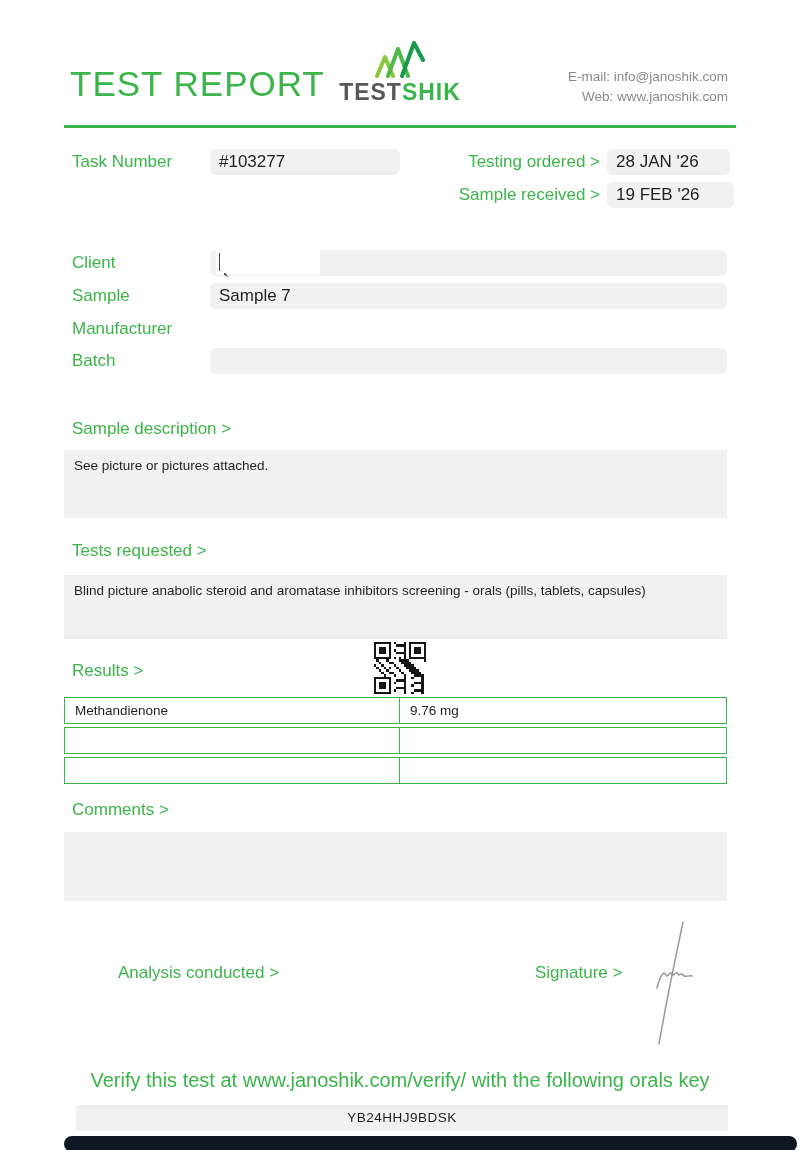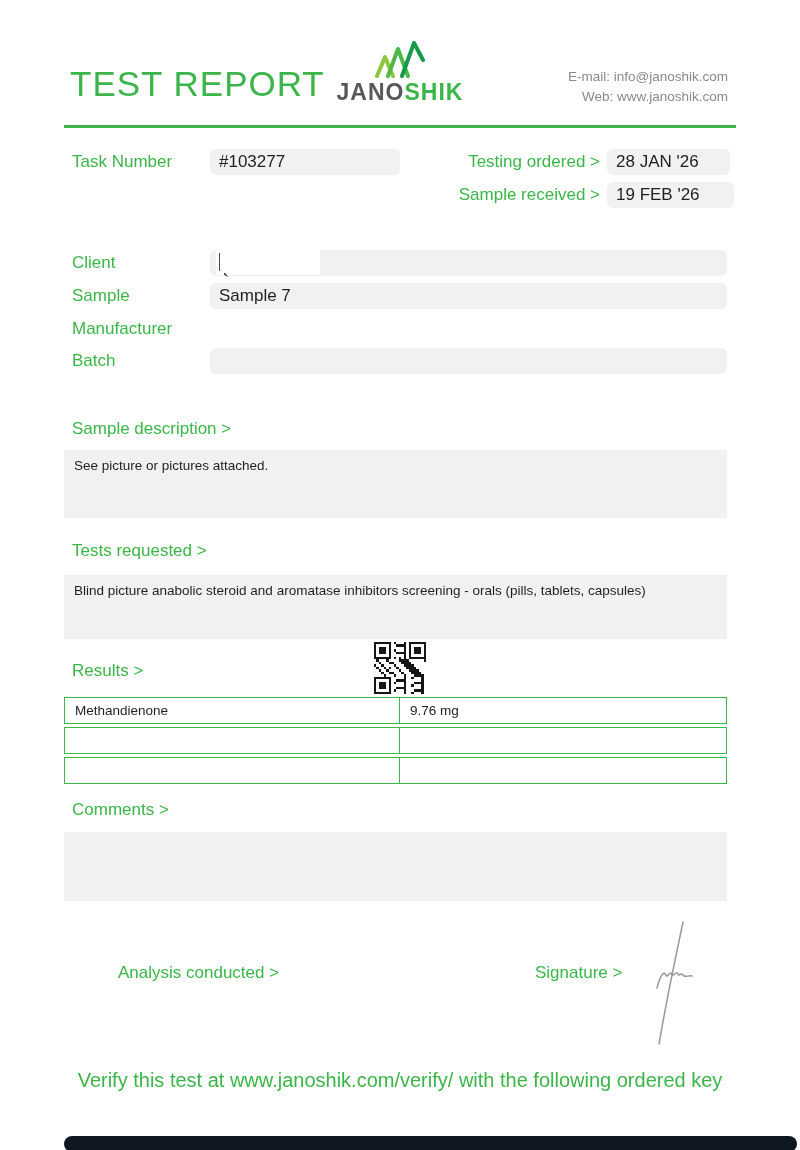--- a/index.html
+++ b/index.html
@@ -87,21 +87,21 @@
 
   <div class="title">TEST REPORT</div>
 
   <div class="logo">
     <svg width="52" height="38" viewBox="0 0 52 38">
       <polyline points="3,36 11,17 19,36" fill="none" stroke="#8dc63f" stroke-width="4" stroke-linecap="round" stroke-linejoin="round"></polyline>
       <polyline points="14,36 24,9 34,36" fill="none" stroke="#50b848" stroke-width="4" stroke-linecap="round" stroke-linejoin="round"></polyline>
       <polyline points="28,36 40,3 49,20" fill="none" stroke="#169a4b" stroke-width="4" stroke-linecap="round" stroke-linejoin="round"></polyline>
     </svg>
     <div class="logo-text">
-      <span class="jano">JANO</span><span class="shik">SHIK</span>
+      <span class="jano">TEST</span><span class="shik">SHIK</span>
     </div>
   </div>
 
   <div class="contact">
     <div>E-mail: info@janoshik.com</div>
     <div>Web: www.janoshik.com</div>
   </div>
 
   <div class="rule"></div>
 
@@ -603,16 +603,17 @@
   <div class="glabel lbl-analysis">Analysis conducted &gt;</div>
 
   <div class="glabel lbl-signature">Signature &gt;</div>
   <div class="signature">
     <svg width="56" height="132" viewBox="0 0 56 132">
       <path d="M38,6 C34,26 24,70 14,128" fill="none" stroke="#98989a" stroke-width="1.5" stroke-linecap="round"></path>
       <path d="M12,72 C15,60 19,54 21,59 C22,63 25,54 27,58 C28,62 31,54 33,58 C34,61 36,56 38,59 C40,62 43,59 47,60" fill="none" stroke="#98989a" stroke-width="1.5" stroke-linecap="round"></path>
     </svg>
   </div>
 
-  <div class="verify">Verify this test at www.janoshik.com/verify/ with the following ordered key</div>
+  <div class="verify">Verify this test at www.janoshik.com/verify/ with the following orals key</div>
+  <div class="keybox">YB24HHJ9BDSK</div>
   <div class="bottombar"></div>
 
 </div>
 
 </body></html>

